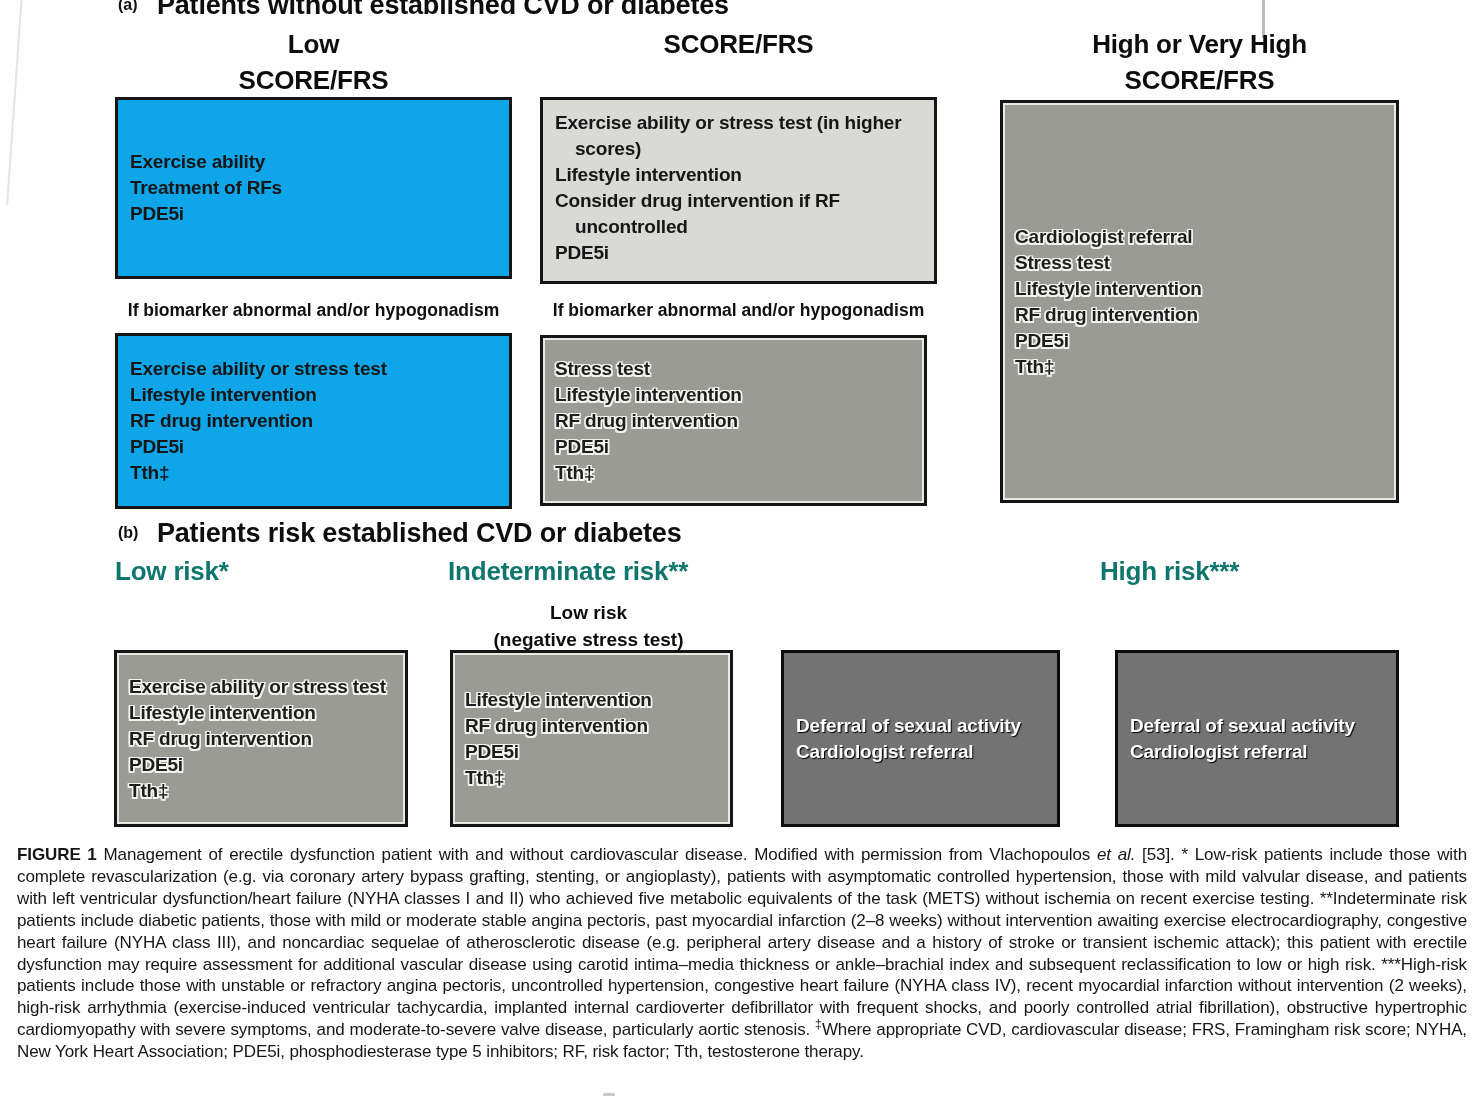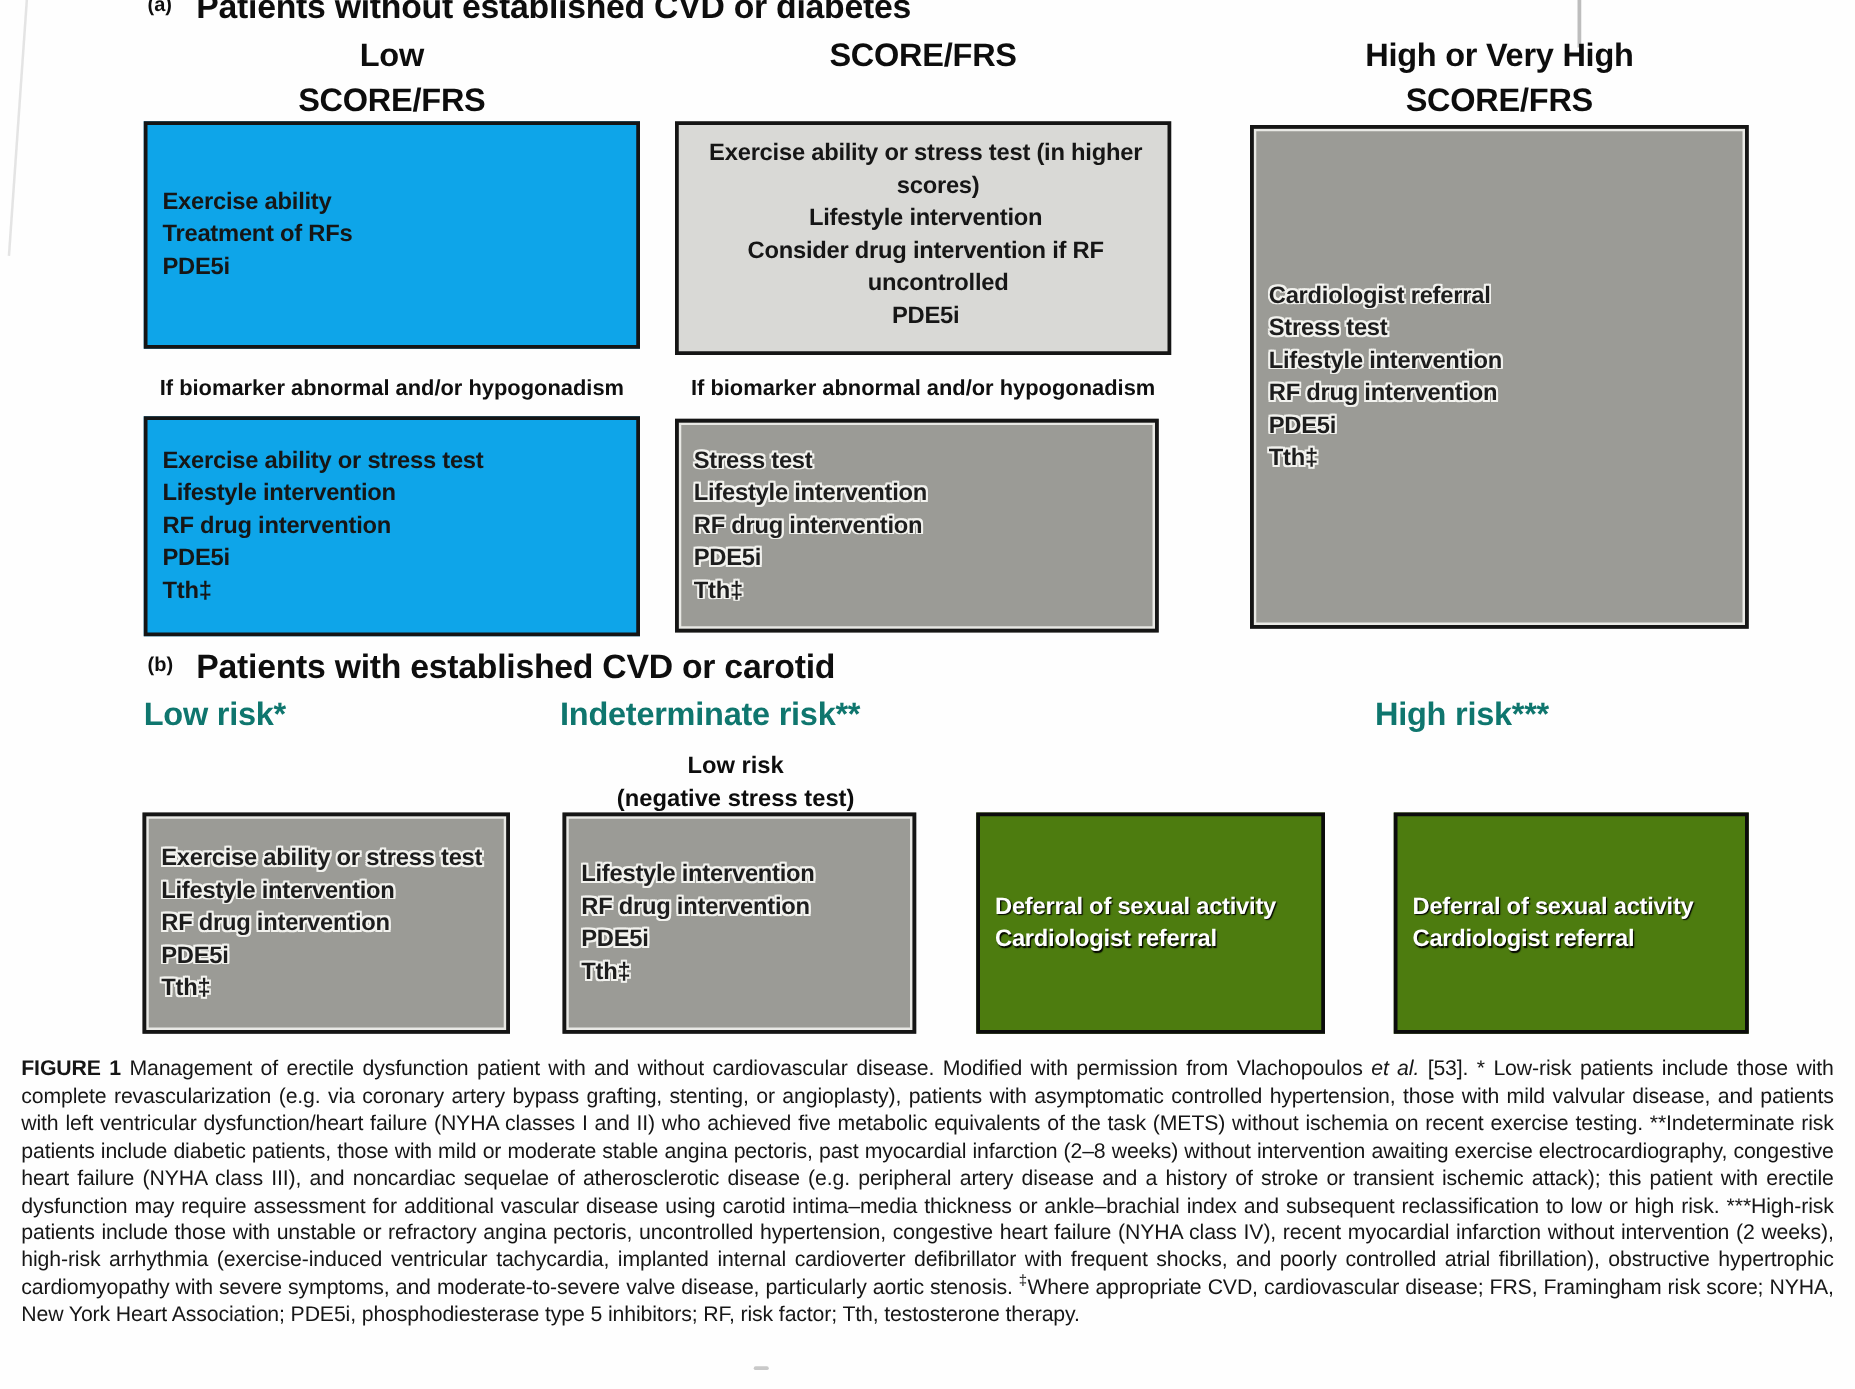--- a/index.html
+++ b/index.html
@@ -28,23 +28,23 @@
   }
   .box.white{background:#0ea5e9;}
   .box.lightgray{background:#d9d9d6;}
   .box.gray{background:#9b9b96;box-shadow:inset 0 0 0 2px #e9e9e5;}
   .box.gray .bline{
     color:#1d1d1d;
     text-shadow:-1.5px -1.5px 0 #f2f2ee, 1.5px -1.5px 0 #f2f2ee, -1.5px 1.5px 0 #f2f2ee,
                  1.5px 1.5px 0 #f2f2ee, -1.5px 0 0 #f2f2ee, 1.5px 0 0 #f2f2ee,
                  0 -1.5px 0 #f2f2ee, 0 1.5px 0 #f2f2ee;
   }
-  .box.dark{background:#4d7c0f;border-color:#0c0c0c;}
+  .box.dark{background:#737373;border-color:#0c0c0c;}
   .box.dark .bline{color:#ffffff;text-shadow:1px 1px 1px #000;white-space:nowrap;font-size:19px;}
-  .box.top-align{justify-content:flex-start;text-align:center;}
+  .box.top-align{justify-content:flex-start;}
   
   .note{position:absolute;text-align:center;font-weight:bold;font-size:17.5px;color:#0f0f0f;}
   
   .caption{
     position:absolute;left:17px;top:844px;width:1450px;
     font-size:17px;line-height:21.9px;text-align:justify;color:#161616;
     letter-spacing:-0.1px;
   }
   .caption .figlabel{font-weight:bold;}
   .caption .etal{font-style:italic;}
@@ -109,21 +109,21 @@
 
   <div class="box gray" style="left:540px;top:335px;width:387px;height:171px;">
     <div class="bline">Stress test</div>
     <div class="bline">Lifestyle intervention</div>
     <div class="bline">RF drug intervention</div>
     <div class="bline">PDE5i</div>
     <div class="bline">Tth‡</div>
   </div>
 
   <span class="plabel" style="left:118px;top:524px;">(b)</span>
-  <div class="ptitle" style="left:157px;top:518px;">Patients with established CVD or carotid</div>
+  <div class="ptitle" style="left:157px;top:518px;">Patients risk established CVD or diabetes</div>
 
   <div class="bhead" style="left:115px;top:556px;width:291px;">Low risk*</div>
   <div class="bhead" style="left:448px;top:556px;width:598px;">Indeterminate risk**</div>
   <div class="bhead" style="left:1100px;top:556px;width:324px;">High risk***</div>
 
   <div class="subhead" style="left:448px;top:599px;width:281px;">
     <div>Low risk</div>
     <div>(negative stress test)</div>
   </div>
 

